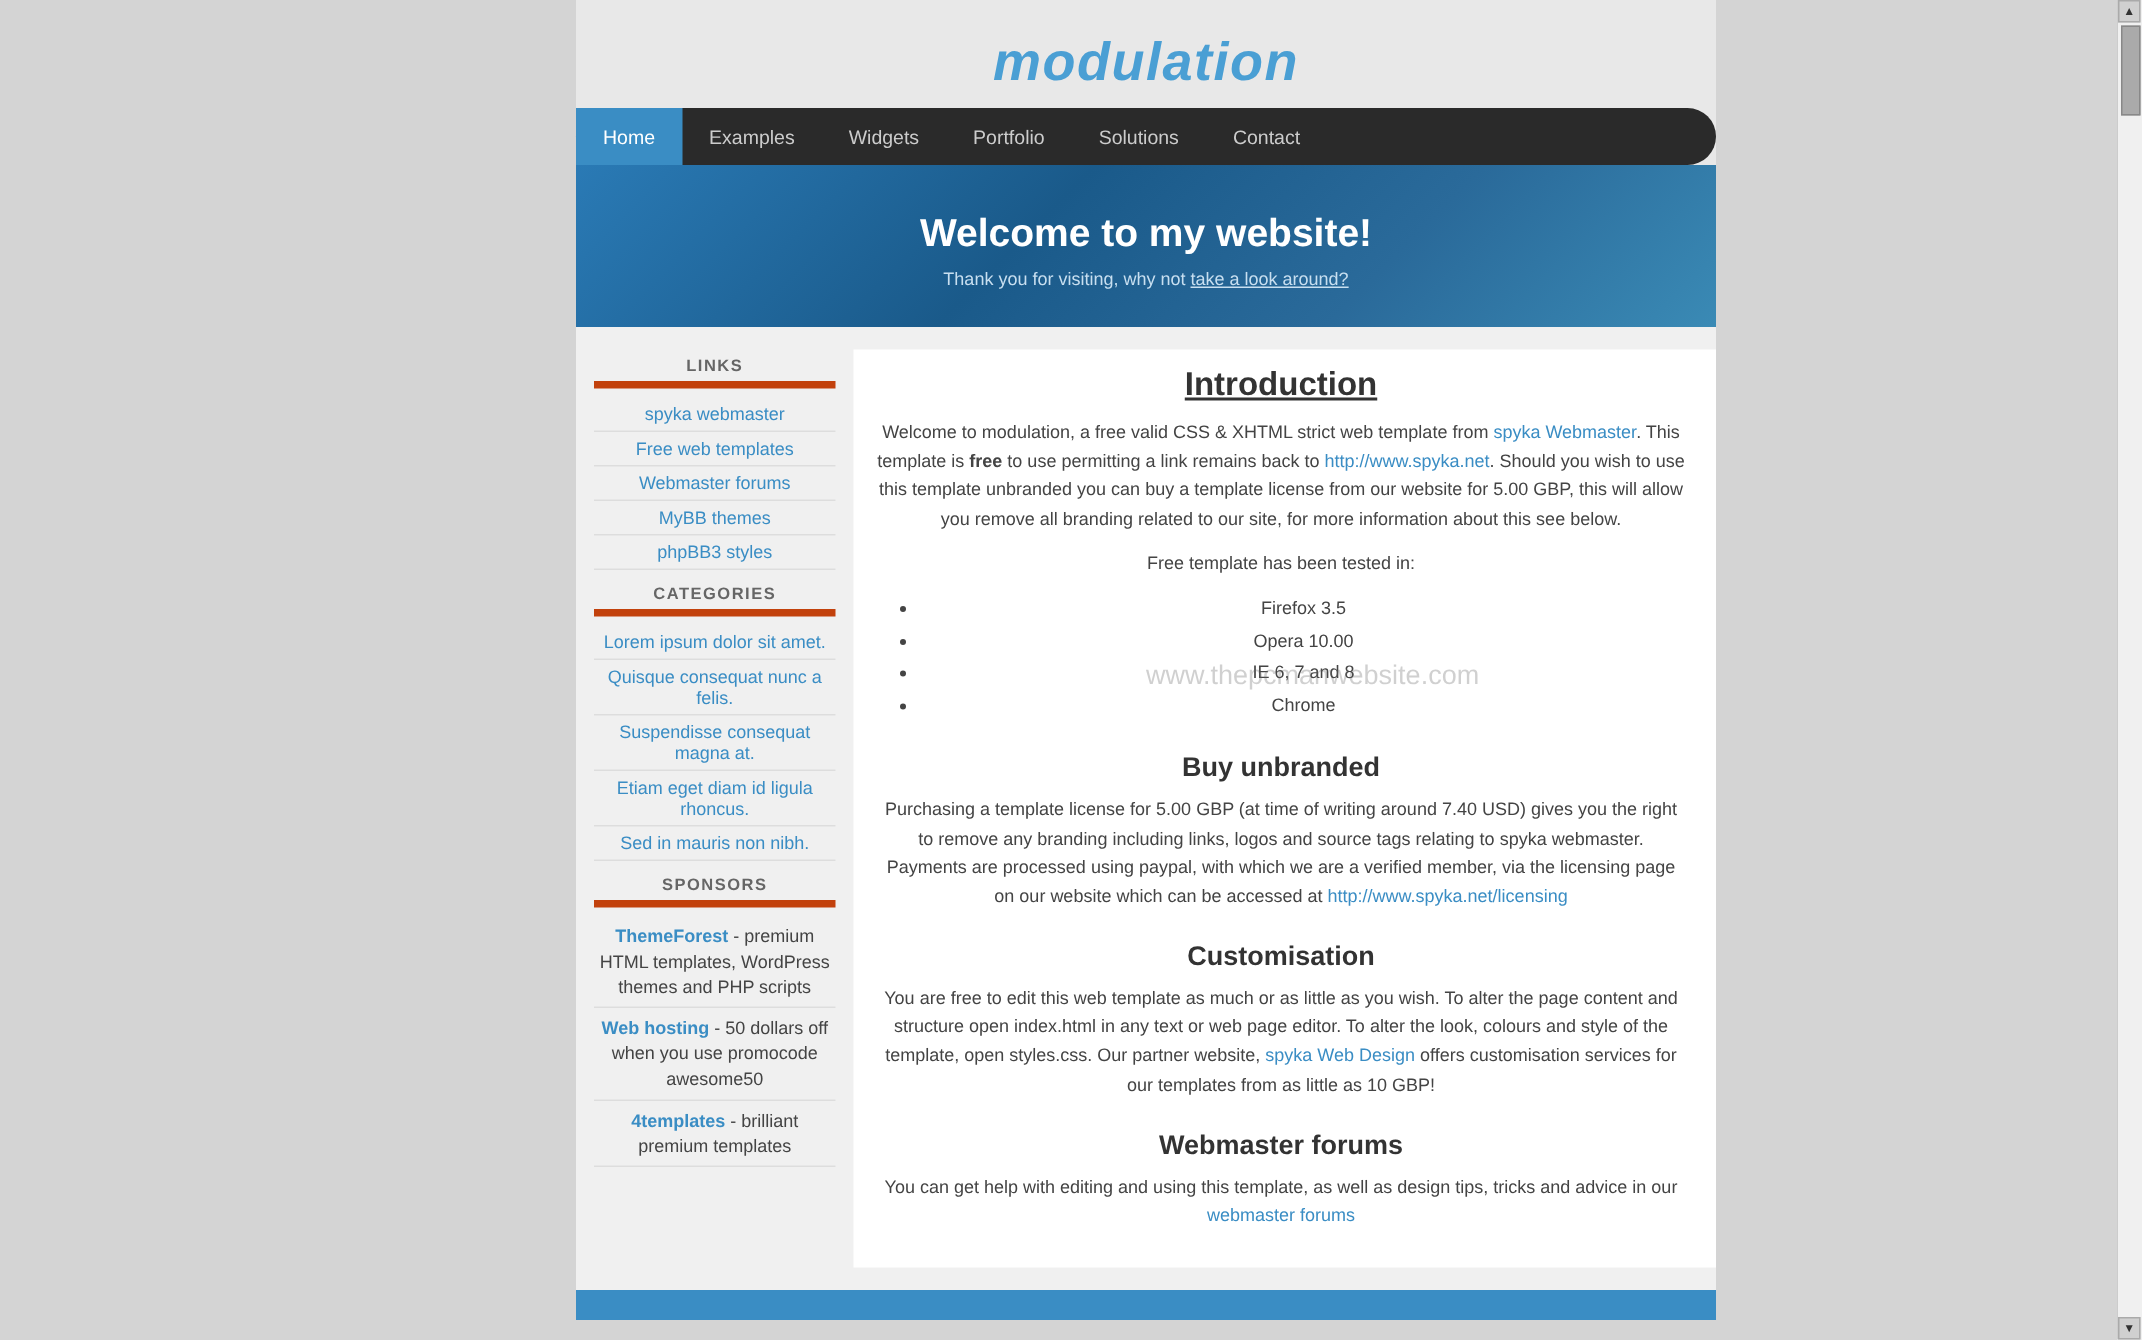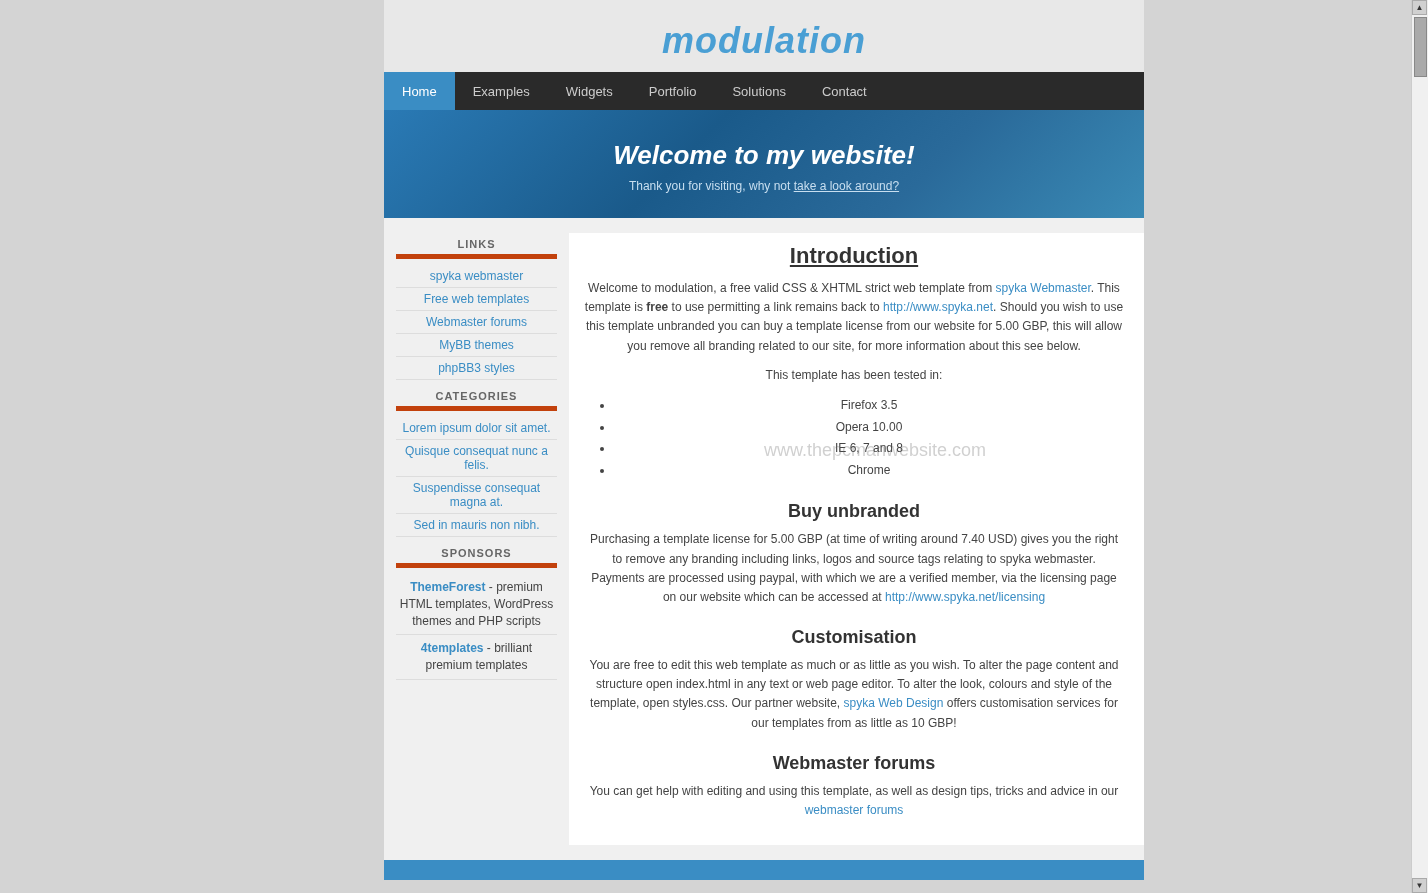--- a/index.html
+++ b/index.html
@@ -27,20 +27,21 @@
       color: #4a9fd4;
       letter-spacing: 1px;
       font-style: italic;
     }
     
     #nav {
       background-color: #2a2a2a;
       height: 38px;
       display: flex;
       align-items: stretch;
+      border-radius: 19px;
     }
     #nav a {
       display: flex;
       align-items: center;
       padding: 0 18px;
       color: #ccc;
       text-decoration: none;
       font-size: 13px;
     }
     #nav a.active {
@@ -51,21 +52,20 @@
     #banner {
       background: linear-gradient(135deg, #2a7ab5 0%, #1a5a8a 40%, #2a6a9a 70%, #3a8ab5 100%);
       padding: 30px 20px 25px 20px;
       min-height: 95px;
     }
     #banner h1 {
       color: #fff;
       font-size: 26px;
       font-weight: bold;
       margin-bottom: 8px;
-      font-style: italic;
     }
     #banner p {
       color: #c8dff0;
       font-size: 12px;
     }
     #banner p a {
       color: #c8dff0;
     }
     
     #content-wrapper {
@@ -235,37 +235,41 @@
       <a href="#" class="sidebar-link">spyka webmaster</a>
       <a href="#" class="sidebar-link">Free web templates</a>
       <a href="#" class="sidebar-link">Webmaster forums</a>
       <a href="#" class="sidebar-link">MyBB themes</a>
       <a href="#" class="sidebar-link">phpBB3 styles</a>
 
       <div class="sidebar-section-title">CATEGORIES</div>
       <a href="#" class="sidebar-link">Lorem ipsum dolor sit amet.</a>
       <a href="#" class="sidebar-link">Quisque consequat nunc a felis.</a>
       <a href="#" class="sidebar-link">Suspendisse consequat magna at.</a>
+      <a href="#" class="sidebar-link">Etiam eget diam id ligula rhoncus.</a>
       <a href="#" class="sidebar-link">Sed in mauris non nibh.</a>
 
       <div class="sidebar-section-title">SPONSORS</div>
       <div class="sidebar-text">
         <a href="#"><span class="sponsor-name">ThemeForest</span></a><span> - premium HTML templates, WordPress themes and PHP scripts</span>
       </div>
       <div class="sidebar-text">
+        <a href="#"><span class="sponsor-name">Web hosting</span></a><span> - 50 dollars off when you use promocode awesome50</span>
+      </div>
+      <div class="sidebar-text">
         <a href="#"><span class="sponsor-name">4templates</span></a><span> - brilliant premium templates</span>
       </div>
     </div>
 
     <div id="main">
       <h2>Introduction</h2>
       <p>
         <span>Welcome to modulation, a free valid CSS &amp; XHTML strict web template from </span><a href="#">spyka Webmaster</a><span>. This template is </span><strong>free</strong><span> to use permitting a link remains back to </span><a href="#">http://www.spyka.net</a><span>. Should you wish to use this template unbranded you can buy a template license from our website for 5.00 GBP, this will allow you remove all branding related to our site, for more information about this see below.</span>
       </p>
-      <p>This template has been tested in:</p>
+      <p>Free template has been tested in:</p>
       <ul>
         <li>Firefox 3.5</li>
         <li>Opera 10.00</li>
         <li>IE 6, 7 and 8</li>
         <li>Chrome</li>
       </ul>
 
       <h3>Buy unbranded</h3>
       <p>
         <span>Purchasing a template license for 5.00 GBP (at time of writing around 7.40 USD) gives you the right to remove any branding including links, logos and source tags relating to spyka webmaster. Payments are processed using paypal, with which we are a verified member, via the licensing page on our website which can be accessed at </span><a href="#">http://www.spyka.net/licensing</a>

